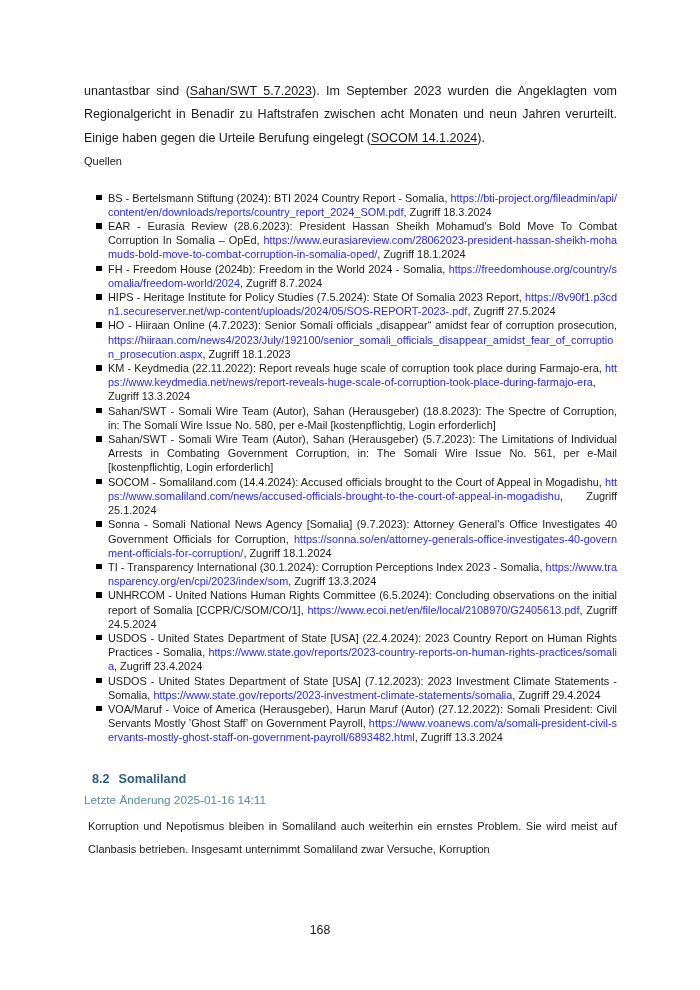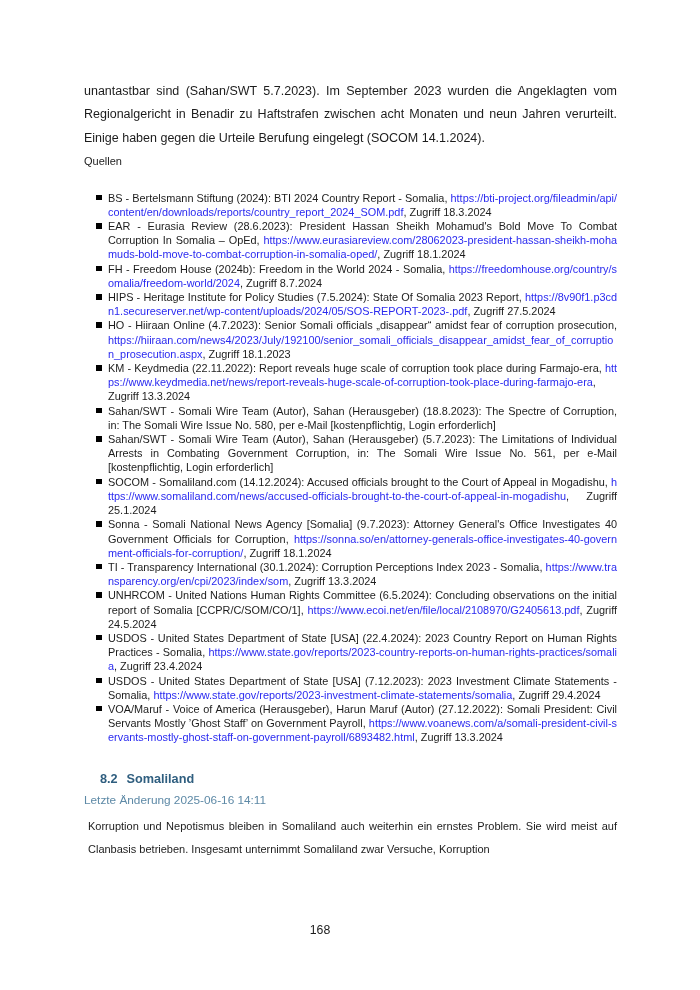--- a/index.html
+++ b/index.html
@@ -50,24 +50,25 @@
     width: 5.5px;
     height: 5.5px;
     background: #000000;
   }
   .lnk {
     color: var(--link, #2a2af0);
     word-break: break-all;
   }
   .ulink {
     color: var(--text, #1c1c1c);
+    text-decoration: underline;
     text-underline-offset: 2px;
   }
   .section-heading {
-    margin: 26px 0 0 16px;
+    margin: 26px 0 0 8px;
     font-size: 12.7px;
     line-height: 16px;
     font-weight: 700;
     color: var(--heading, #2f5e7f);
   }
   .section-num {
     display: inline-block;
     min-width: 26.5px;
   }
   .meta {
@@ -104,33 +105,33 @@
 
     <ul class="sources">
         <li><span class="bullet"></span><span class="txt">BS - Bertelsmann Stiftung (2024): BTI 2024 Country Report - Somalia, </span><span class="lnk">https://bti-project.org/fileadmin/api/content/en/downloads/reports/country_report_2024_SOM.pdf</span><span class="txt">, Zugriff 18.3.2024</span></li>
         <li><span class="bullet"></span><span class="txt">EAR - Eurasia Review (28.6.2023): President Hassan Sheikh Mohamud's Bold Move To Combat Corruption In Somalia – OpEd, </span><span class="lnk">https://www.eurasiareview.com/28062023-president-hassan-sheikh-mohamuds-bold-move-to-combat-corruption-in-somalia-oped/</span><span class="txt">, Zugriff 18.1.2024</span></li>
         <li><span class="bullet"></span><span class="txt">FH - Freedom House (2024b): Freedom in the World 2024 - Somalia, </span><span class="lnk">https://freedomhouse.org/country/somalia/freedom-world/2024</span><span class="txt">, Zugriff 8.7.2024</span></li>
         <li><span class="bullet"></span><span class="txt">HIPS - Heritage Institute for Policy Studies (7.5.2024): State Of Somalia 2023 Report, </span><span class="lnk">https://8v90f1.p3cdn1.secureserver.net/wp-content/uploads/2024/05/SOS-REPORT-2023-.pdf</span><span class="txt">, Zugriff 27.5.2024</span></li>
         <li><span class="bullet"></span><span class="txt">HO - Hiiraan Online (4.7.2023): Senior Somali officials „disappear“ amidst fear of corruption prosec­ution, </span><span class="lnk">https://hiiraan.com/news4/2023/July/192100/senior_somali_officials_disappear_amidst_fear_of_corruption_prosecution.aspx</span><span class="txt">, Zugriff 18.1.2023</span></li>
         <li><span class="bullet"></span><span class="txt">KM - Keydmedia (22.11.2022): Report reveals huge scale of corruption took place during Farmajo-era, </span><span class="lnk">https://www.keydmedia.net/news/report-reveals-huge-scale-of-corruption-took-place-during-farmajo-era</span><span class="txt">, Zugriff 13.3.2024</span></li>
         <li><span class="bullet"></span><span class="txt">Sahan/SWT - Somali Wire Team (Autor), Sahan (Herausgeber) (18.8.2023): The Spectre of Corrup­tion, in: The Somali Wire Issue No. 580, per e-Mail [kostenpflichtig, Login erforderlich]</span></li>
         <li><span class="bullet"></span><span class="txt">Sahan/SWT - Somali Wire Team (Autor), Sahan (Herausgeber) (5.7.2023): The Limitations of Indi­vidual Arrests in Combating Government Corruption, in: The Somali Wire Issue No. 561, per e-Mail [kostenpflichtig, Login erforderlich]</span></li>
-        <li><span class="bullet"></span><span class="txt">SOCOM - Somaliland.com (14.12.2024): Accused officials brought to the Court of Appeal in Mogadishu, </span><span class="lnk">https://www.somaliland.com/news/accused-officials-brought-to-the-court-of-appeal-in-mogadishu</span><span class="txt">, Zugriff 25.1.2024</span></li>
+        <li><span class="bullet"></span><span class="txt">SOCOM - Somaliland.com (14.4.2024): Accused officials brought to the Court of Appeal in Mogadishu, </span><span class="lnk">https://www.somaliland.com/news/accused-officials-brought-to-the-court-of-appeal-in-mogadishu</span><span class="txt">, Zugriff 25.1.2024</span></li>
         <li><span class="bullet"></span><span class="txt">Sonna - Somali National News Agency [Somalia] (9.7.2023): Attorney General's Office Investigates 40 Government Officials for Corruption, </span><span class="lnk">https://sonna.so/en/attorney-generals-office-investigates-40-government-officials-for-corruption/</span><span class="txt">, Zugriff 18.1.2024</span></li>
         <li><span class="bullet"></span><span class="txt">TI - Transparency International (30.1.2024): Corruption Perceptions Index 2023 - Somalia, </span><span class="lnk">https://www.transparency.org/en/cpi/2023/index/som</span><span class="txt">, Zugriff 13.3.2024</span></li>
         <li><span class="bullet"></span><span class="txt">UNHRCOM - United Nations Human Rights Committee (6.5.2024): Concluding observations on the initial report of Somalia [CCPR/C/SOM/CO/1], </span><span class="lnk">https://www.ecoi.net/en/file/local/2108970/G2405613.pdf</span><span class="txt">, Zugriff 24.5.2024</span></li>
         <li><span class="bullet"></span><span class="txt">USDOS - United States Department of State [USA] (22.4.2024): 2023 Country Report on Human Rights Practices - Somalia, </span><span class="lnk">https://www.state.gov/reports/2023-country-reports-on-human-rights-practices/somalia</span><span class="txt">, Zugriff 23.4.2024</span></li>
         <li><span class="bullet"></span><span class="txt">USDOS - United States Department of State [USA] (7.12.2023): 2023 Investment Climate Statements - Somalia, </span><span class="lnk">https://www.state.gov/reports/2023-investment-climate-statements/somalia</span><span class="txt">, Zugriff 29.4.2024</span></li>
         <li><span class="bullet"></span><span class="txt">VOA/Maruf - Voice of America (Herausgeber), Harun Maruf (Autor) (27.12.2022): Somali President: Civil Servants Mostly ’Ghost Staff’ on Government Payroll, </span><span class="lnk">https://www.voanews.com/a/somali-president-civil-servants-mostly-ghost-staff-on-government-payroll/6893482.html</span><span class="txt">, Zugriff 13.3.2024</span></li>
       </ul>
 
     <h2 class="section-heading">
       <span class="section-num">8.2</span><span>Somaliland</span>
     </h2>
 
-    <p class="meta">Letzte Änderung 2025-06-16 14:11</p>
+    <p class="meta">Letzte Änderung 2025-01-16 14:11</p>
 
     <p class="body-par">Korruption und Nepotismus bleiben in Somaliland auch weiterhin ein ernstes Problem. Sie wird meist auf Clanbasis betrieben. Insgesamt unternimmt Somaliland zwar Versuche, Korruption</p>
 
   </div>
 
   <div class="footer">168</div>
 </div>
 
 </body></html>

